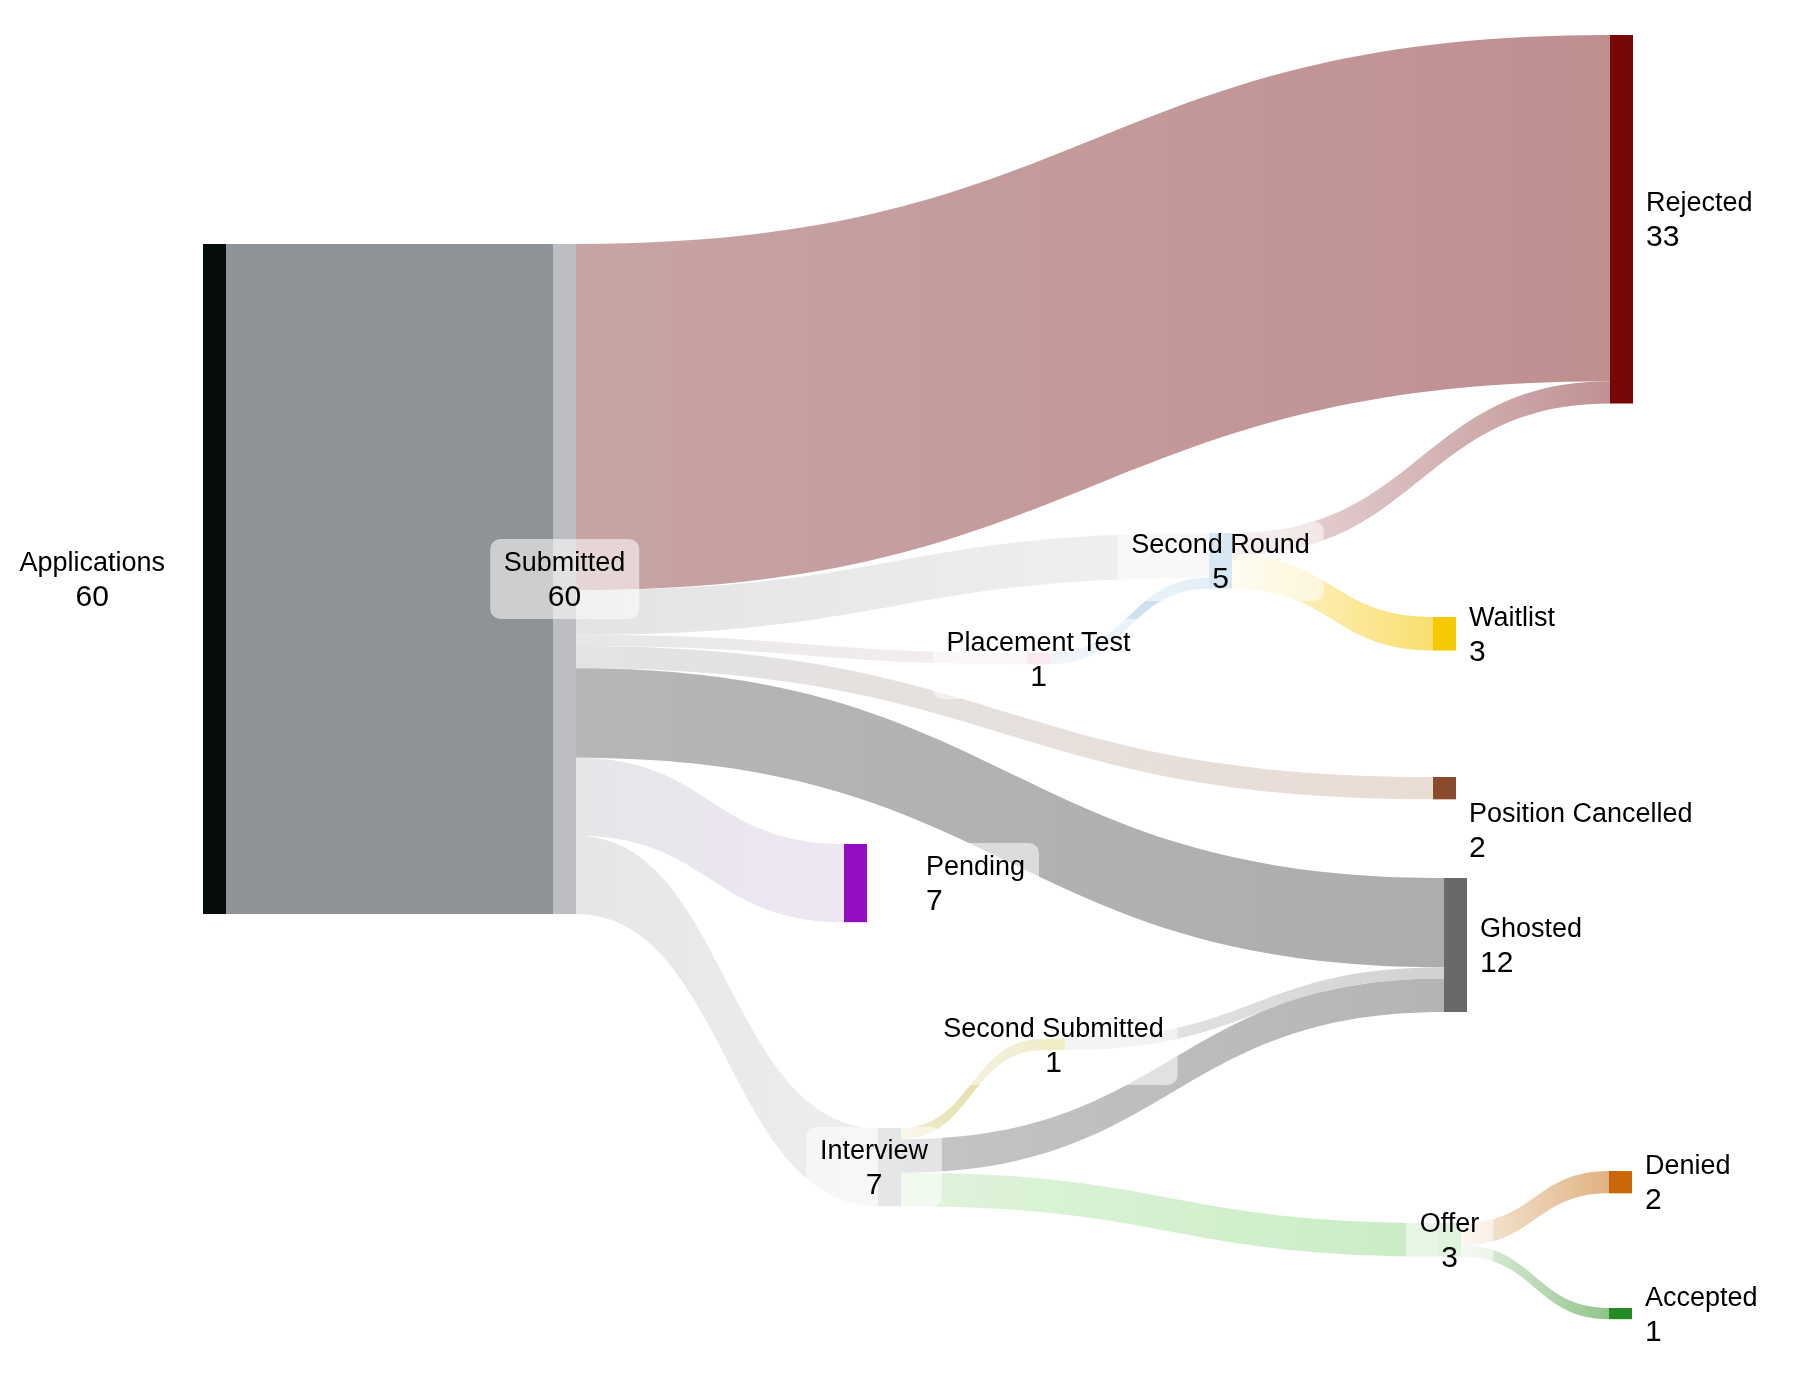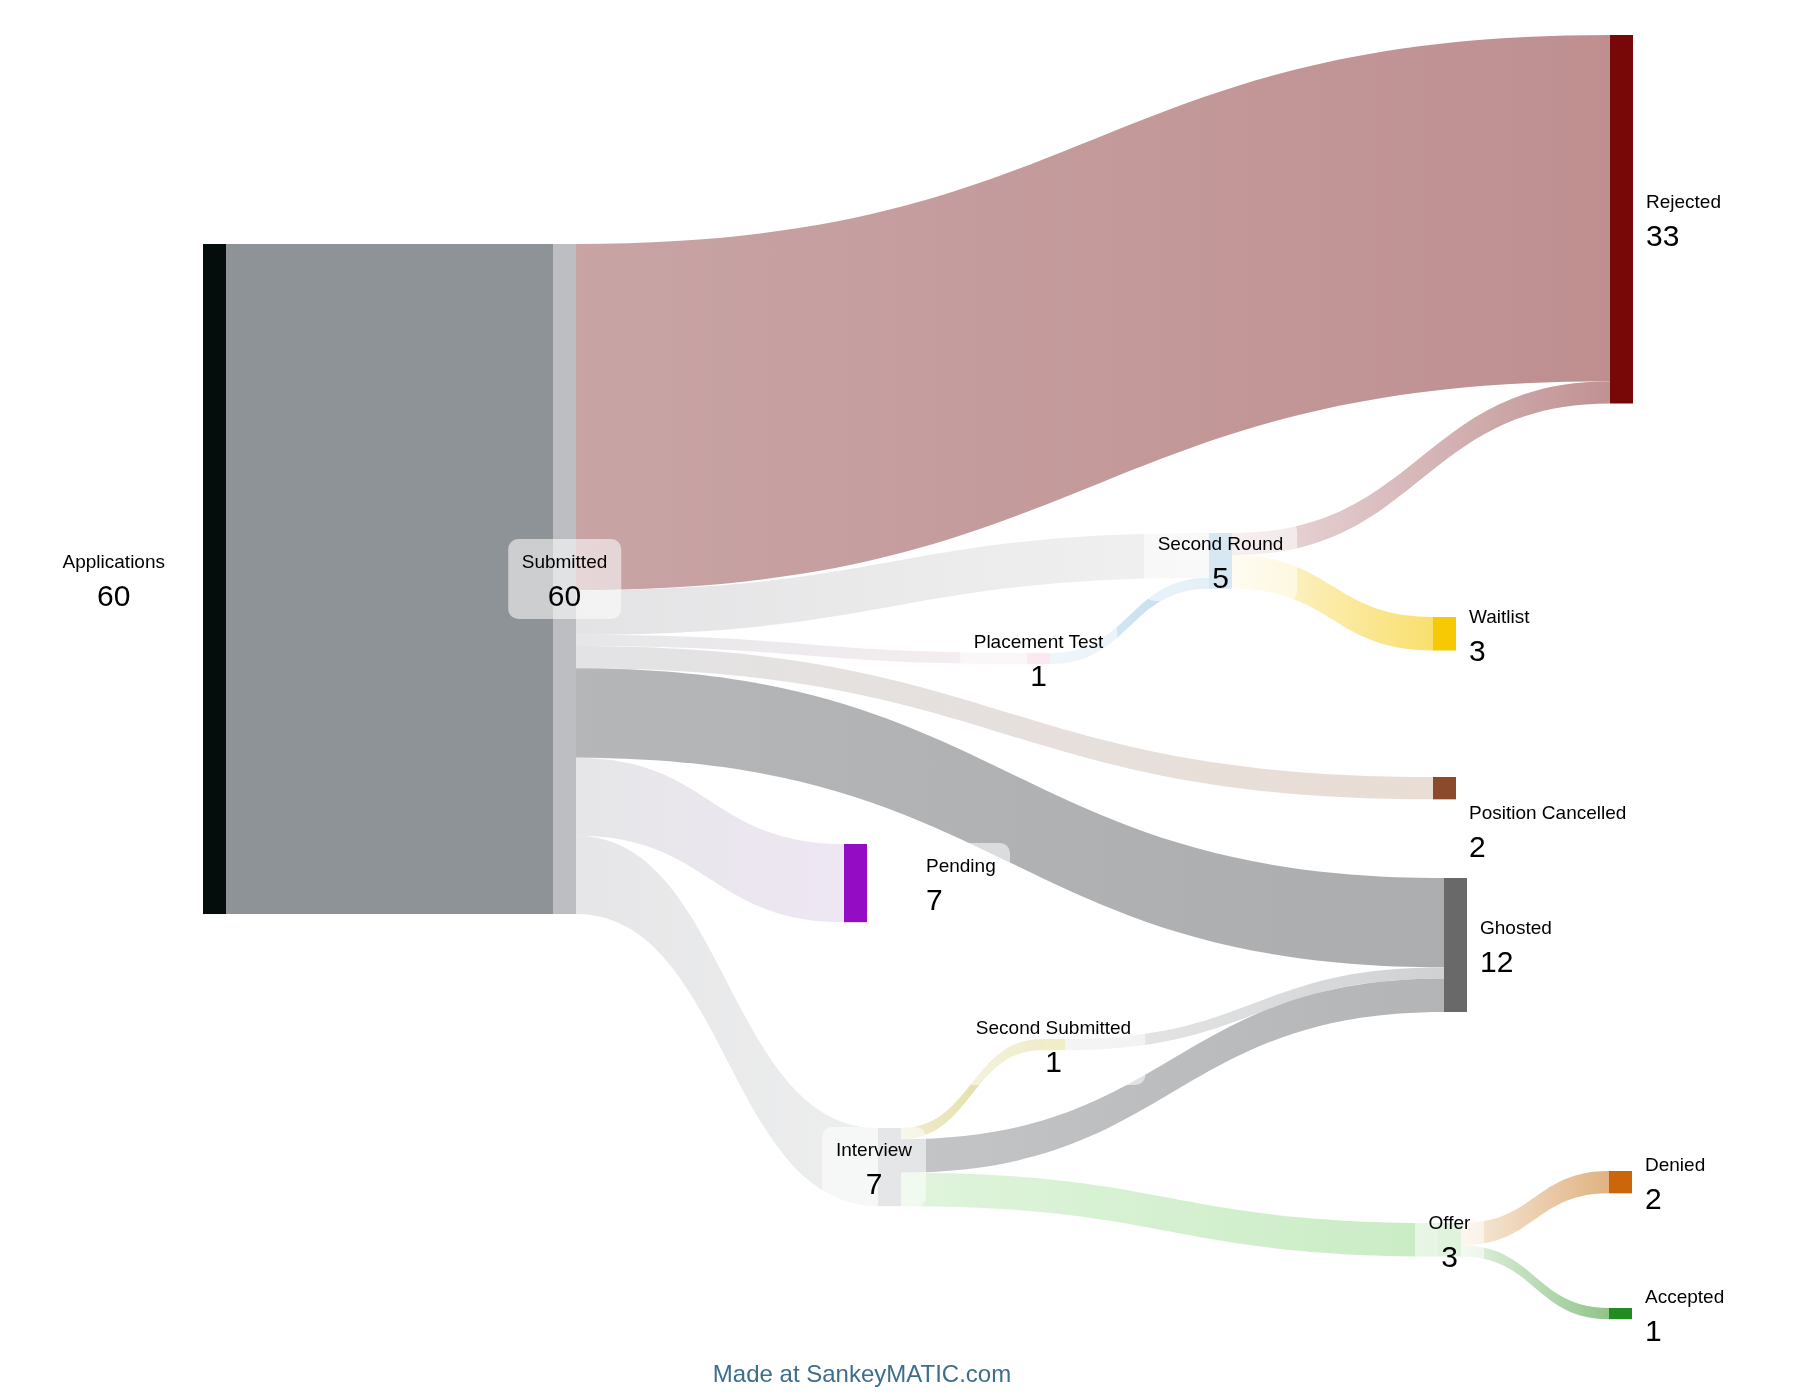--- a/index.html
+++ b/index.html
@@ -1,20 +1,20 @@
 <!DOCTYPE html>
 <html><head>
 <meta charset="utf-8">
 <style>
   html,body{margin:0;padding:0;background:#ffffff;}
   body{font-family:"Liberation Sans", sans-serif;}
   #stage{position:relative;width:1800px;height:1400px;overflow:hidden;background:#fff;}
   #sankey-svg{position:absolute;left:0;top:0;}
   .node-label{position:absolute;color:#000;white-space:nowrap;}
-  .node-label .lbl-name{font-size:19px;line-height:34px;}
+  .node-label .lbl-name{font-size:27px;line-height:34px;}
   .node-label .lbl-value{font-size:30px;line-height:34px;}
   .node-label.boxed{background:rgba(255,255,255,0.55);border-radius:10px;padding:6px 14px;}
   .align-left{text-align:left;}
   .align-right{text-align:center;}
   .align-center{text-align:center;}
   #credit{position:absolute;left:0;top:1360px;width:1724px;text-align:center;
           font-size:24px;color:#3d6e8e;cursor:pointer;}
 </style>
 </head>
 <body>
@@ -178,14 +178,13 @@
       </div>
       <div class="node-label align-left" style="left: 1645px; top: 1182.17px; transform: translateY(-50%);">
         <div class="lbl-name">Denied</div>
         <div class="lbl-value">2</div>
       </div>
       <div class="node-label align-left" style="left: 1645px; top: 1313.58px; transform: translateY(-50%);">
         <div class="lbl-name">Accepted</div>
         <div class="lbl-value">1</div>
       </div>
     </div>
-  <div id="credit">Made at SankeyMATIC.com</div>
 </div>
 
 </body></html>

